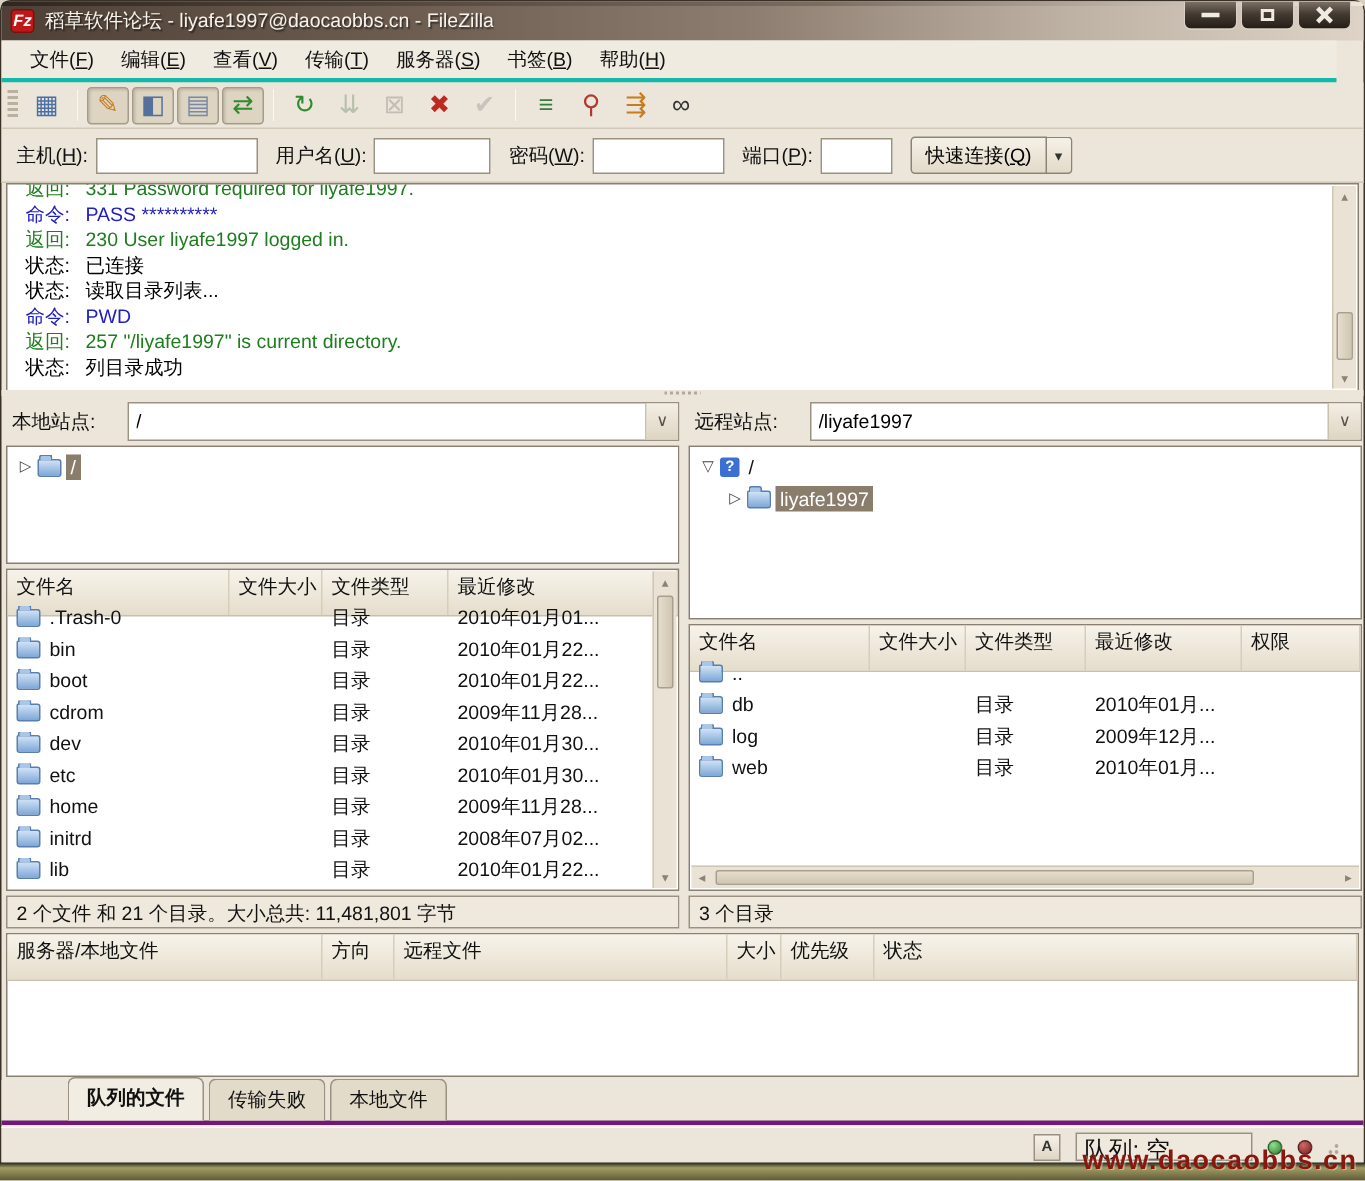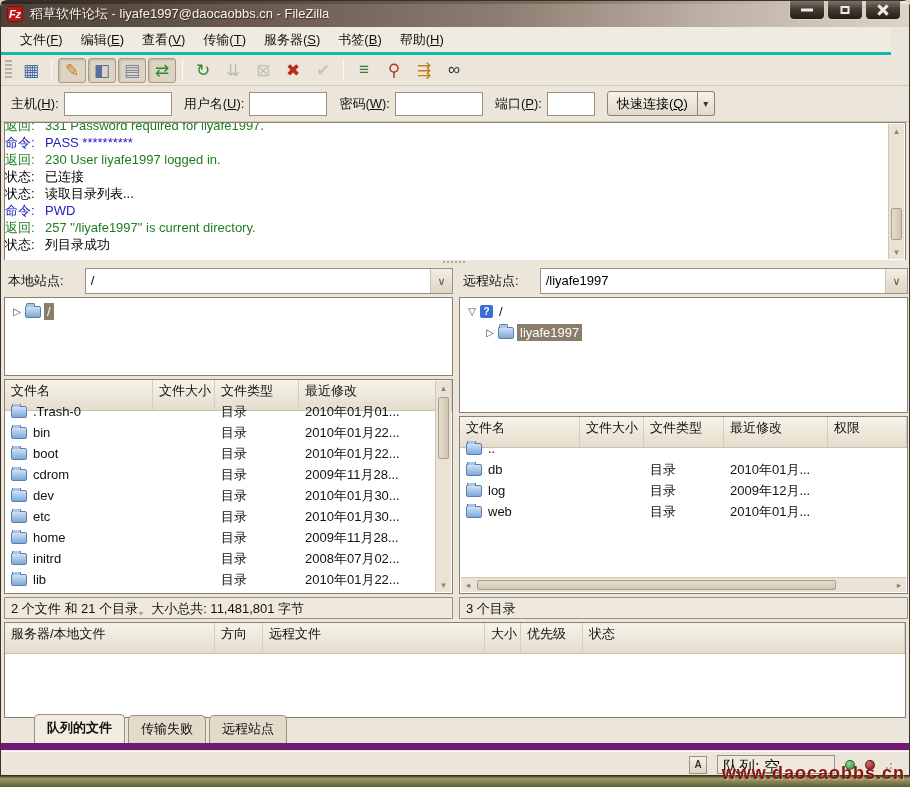--- a/index.html
+++ b/index.html
@@ -58,21 +58,21 @@
   .qc-field input { height:24px; border:1px solid #9a9183; background:#fff; padding:0 4px; font:inherit; }
   .qc-host input { width:108px; } .qc-user input { width:78px; } .qc-pass input { width:88px; } .qc-port input { width:48px; }
   .qc-btn { height:25px; padding:0 9px; border:1px solid #8d8373; border-radius:3px 0 0 3px;
     background:linear-gradient(180deg,#f6f1e8,#e2dac9); cursor:pointer; font:inherit; }
   .qc-drop { height:25px; width:17px; border:1px solid #8d8373; border-left:none; border-radius:0 3px 3px 0;
     background:linear-gradient(180deg,#f6f1e8,#e2dac9); cursor:pointer; font-size:10px; color:#333; }
 
   
   .logpane { position:absolute; left:3px; right:3px; top:121px; height:139px; background:#fff;
     border:1px solid #8a8072; overflow:hidden; }
-  .log-lines { margin-top:-6px; padding-left:0; line-height:17px; white-space:nowrap; }
+  .log-lines { margin-top:-6px; padding-left:12px; line-height:17px; white-space:nowrap; }
   .log-line { display:flex; }
   .log-line .lab { width:40px; flex:0 0 auto; }
   .log-line.status { color:#000; }
   .log-line.command { color:#2020c0; }
   .log-line.response { color:#1e7d1e; }
 
   
   .vscroll { position:absolute; top:1px; bottom:1px; right:1px; width:16px; background:#e9e2d5; border-left:1px solid #cfc6b4; }
   .vscroll .arr { position:absolute; left:0; width:100%; height:14px; text-align:center; font-size:9px; color:#8d8375; line-height:14px; }
   .vscroll .arr.up { top:0; } .vscroll .arr.down { bottom:0; }
@@ -132,21 +132,21 @@
   .pane-status { height:22px; margin-top:3px; flex:0 0 auto; border:1px solid #9a9183; background:#efe9dd;
     padding:2px 6px; white-space:nowrap; overflow:hidden; }
 
   
   .queuepane { position:absolute; left:3px; right:3px; top:621px; height:96px; background:#fff; border:1px solid #8a8072; }
   .q-status-col { width:210px; flex:0 0 auto; } .q-dir-col { width:48px; flex:0 0 auto; }
   .q-remote-col { width:222px; flex:0 0 auto; } .q-size-col { width:36px; flex:0 0 auto; }
   .q-prio-col { width:62px; flex:0 0 auto; } .q-state-col { flex:1; }
 
   
-  .tabsrow { position:absolute; left:0; right:0; top:719px; height:30px; display:flex; align-items:flex-end; padding-left:33px; background:#ece6da; border-bottom:7px solid #701a75; }
+  .tabsrow { position:absolute; left:0; right:0; top:719px; height:30px; display:flex; align-items:flex-end; padding-left:44px; background:#ece6da; border-bottom:3px solid #701a75; }
   .tab { border:1px solid #9a9183; border-bottom:none; border-radius:5px 5px 0 0; padding:4px 12px 5px;
     background:#e3dbca; margin-right:3px; cursor:pointer; white-space:nowrap; }
   .tab.active { background:#f2ede3; font-weight:bold; padding-bottom:6px; }
 
   
   .statusbar { position:absolute; left:0; right:0; top:750px; height:26px; background:#ece6da;
     border-top:1px solid #fbf8f2; display:flex; align-items:center; justify-content:flex-end; padding-right:14px; gap:10px; }
   .enc-btn { width:18px; height:18px; border:1px solid #9a9183; background:linear-gradient(180deg,#f6f1e8,#ded5c3);
     font-size:10px; font-weight:bold; text-align:center; line-height:16px; color:#333; cursor:pointer; }
   .queue-panel { width:118px; height:19px; border:1px solid #9a9183; background:#efe9dd; padding:1px 5px;
@@ -570,21 +570,21 @@
         <div class="hcell q-state-col">状态</div>
       </div>
   </div>
 
   <div class="tabsrow">
 
       <div class="tab active"><span>队列的文件</span></div>
 
       <div class="tab"><span>传输失败</span></div>
 
-      <div class="tab"><span>远程站点</span></div>
+      <div class="tab"><span>本地文件</span></div>
     </div>
 
   <div class="statusbar">
     <div class="enc-btn">A</div>
     <div class="queue-panel">队列: 空</div>
     <div class="led green"></div>
     <div class="led red"></div>
     <div class="grip"></div>
   </div>
 

